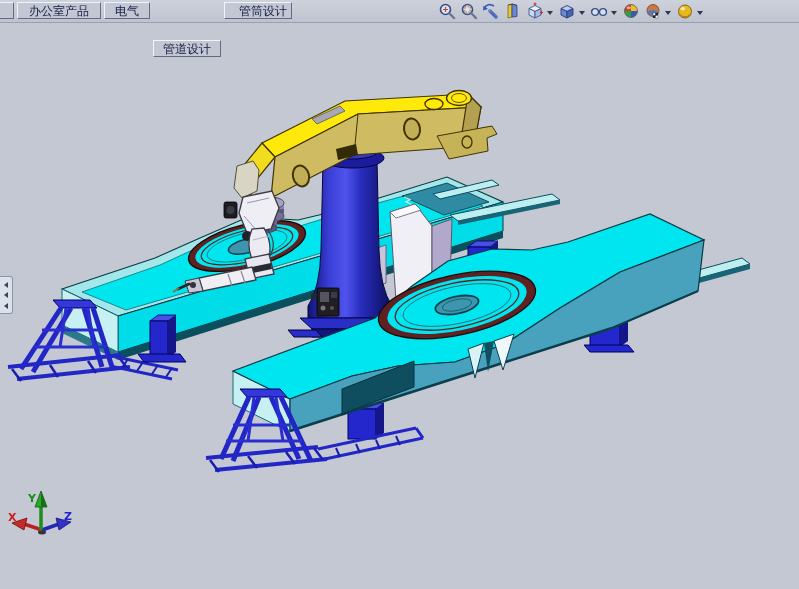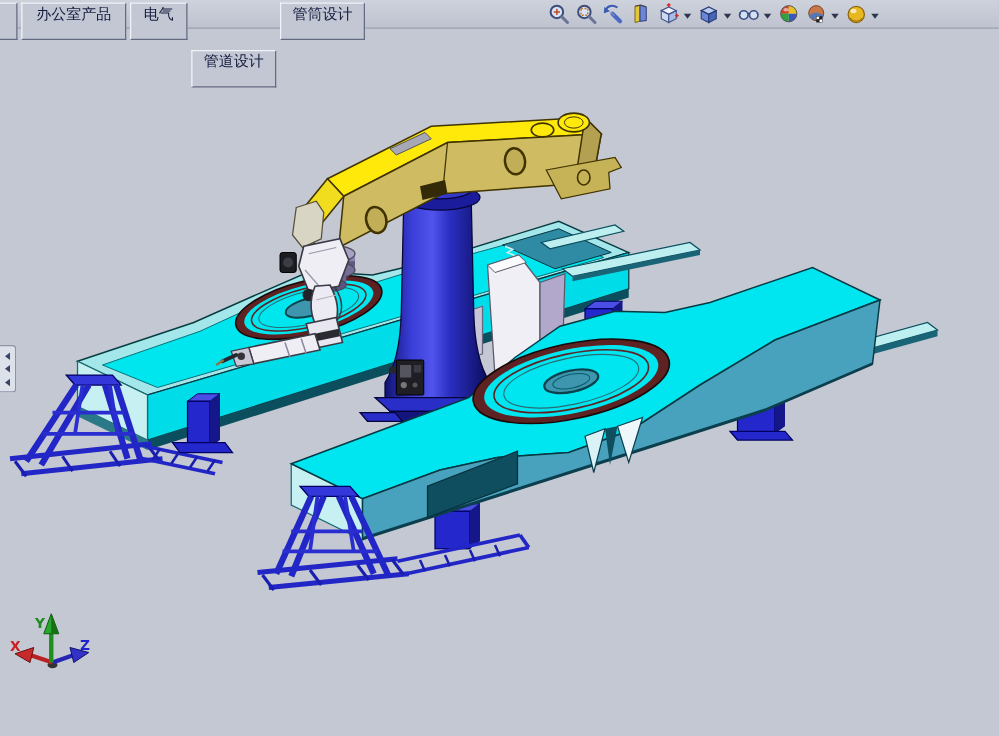--- a/index.html
+++ b/index.html
@@ -9,26 +9,26 @@
     font-family:"DejaVu Sans","Liberation Sans",sans-serif;
   }
   .scene{position:absolute;top:0;left:0;}
   .toolbar{
     position:absolute;top:0;left:0;width:799px;height:22px;
     background:linear-gradient(#ced2dc,#bfc3cf);
     border-bottom:1px solid #98a0b2;
   }
   .tabs{position:absolute;left:-38px;top:2px;display:flex;gap:3px;}
   .tab{
-    height:30px;line-height:16px;padding:0 4px;font-size:12px;color:#141c40;
+    height:17px;line-height:16px;padding:0 4px;font-size:12px;color:#141c40;
     background:#c3c7d3;border:1px solid;
     border-color:#f0f4fa #636b83 #636b83 #f0f4fa;
     box-sizing:border-box;white-space:nowrap;overflow:hidden;text-align:center;
   }
-  .t0{width:52px;} .t1{width:84px;} .t2{width:46px;} .t3{width:68px;margin-top:38px;} .t4{width:68px;}
+  .t0{width:52px;} .t1{width:84px;} .t2{width:46px;} .t3{width:68px;margin-top:38px;} .t4{width:68px;text-align:right;}
   .hud{position:absolute;left:437px;top:1px;display:flex;align-items:center;gap:2px;height:20px;}
   .icon-btn{width:20px;height:20px;display:flex;align-items:center;justify-content:center;}
   .dd{width:0;height:0;border:3px solid transparent;border-top:4px solid #2e3650;margin-top:6px;margin-right:2px;}
   .expander{
     position:absolute;left:0;top:276px;width:12px;height:36px;
     background:#dde1ea;border:1px solid #8c94a8;border-left:none;
     border-radius:0 3px 3px 0;
     display:flex;flex-direction:column;align-items:center;justify-content:space-evenly;
   }
   .expander .tri{width:0;height:0;border:3px solid transparent;border-right:4px solid #3a4468;margin-right:3px;}

